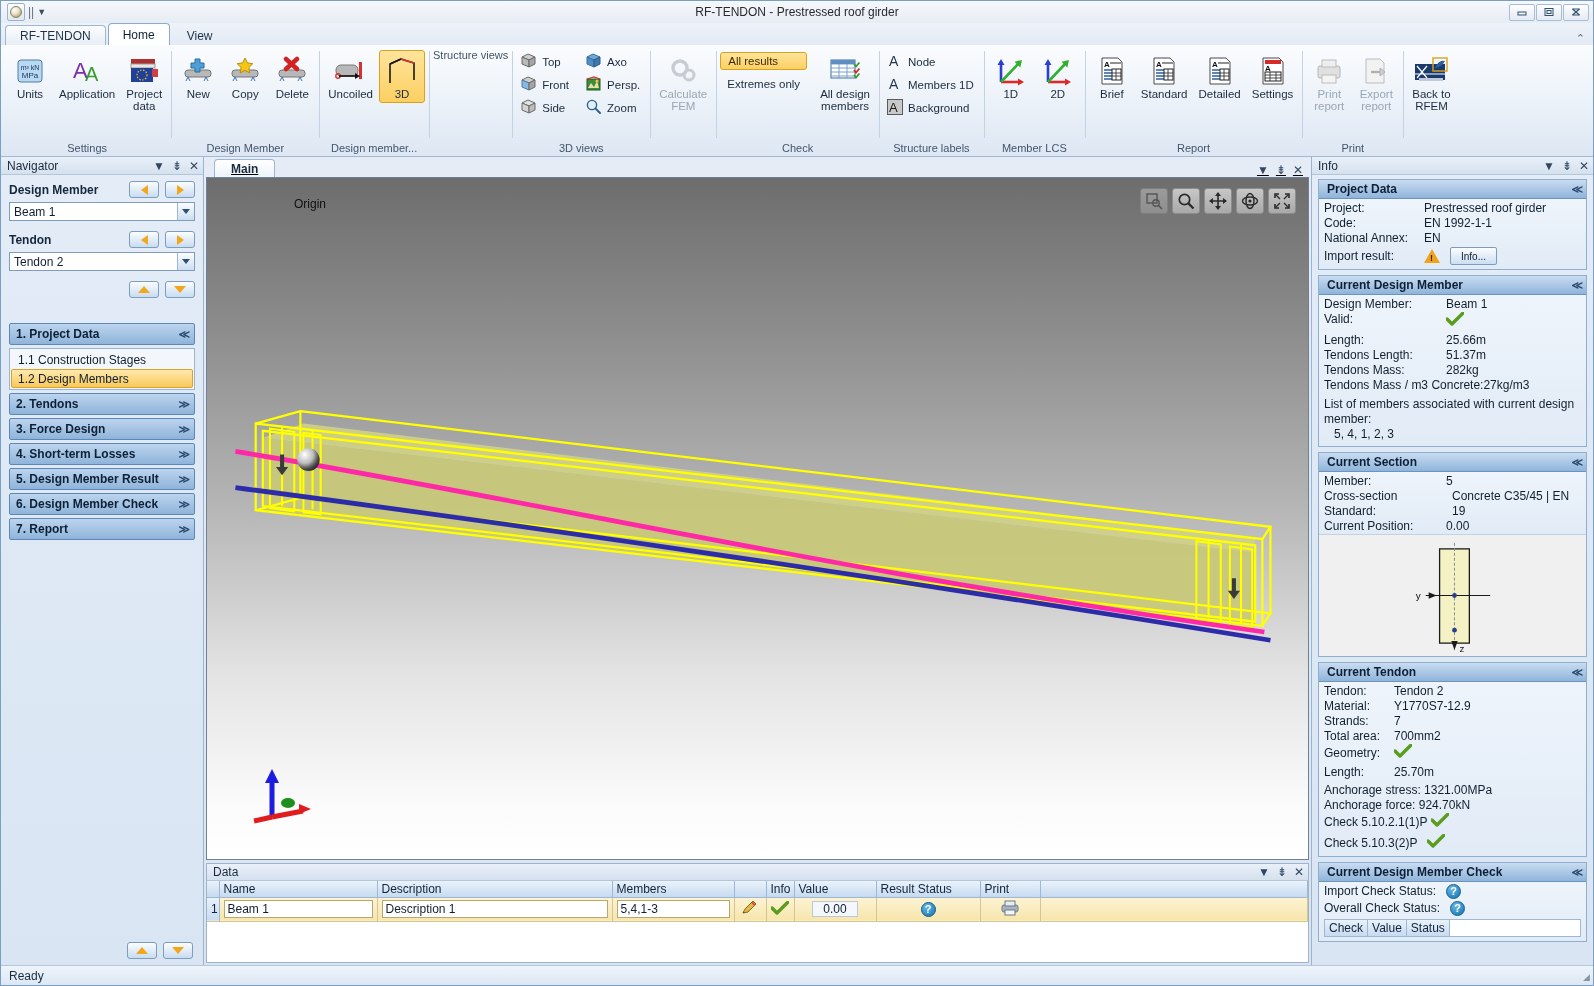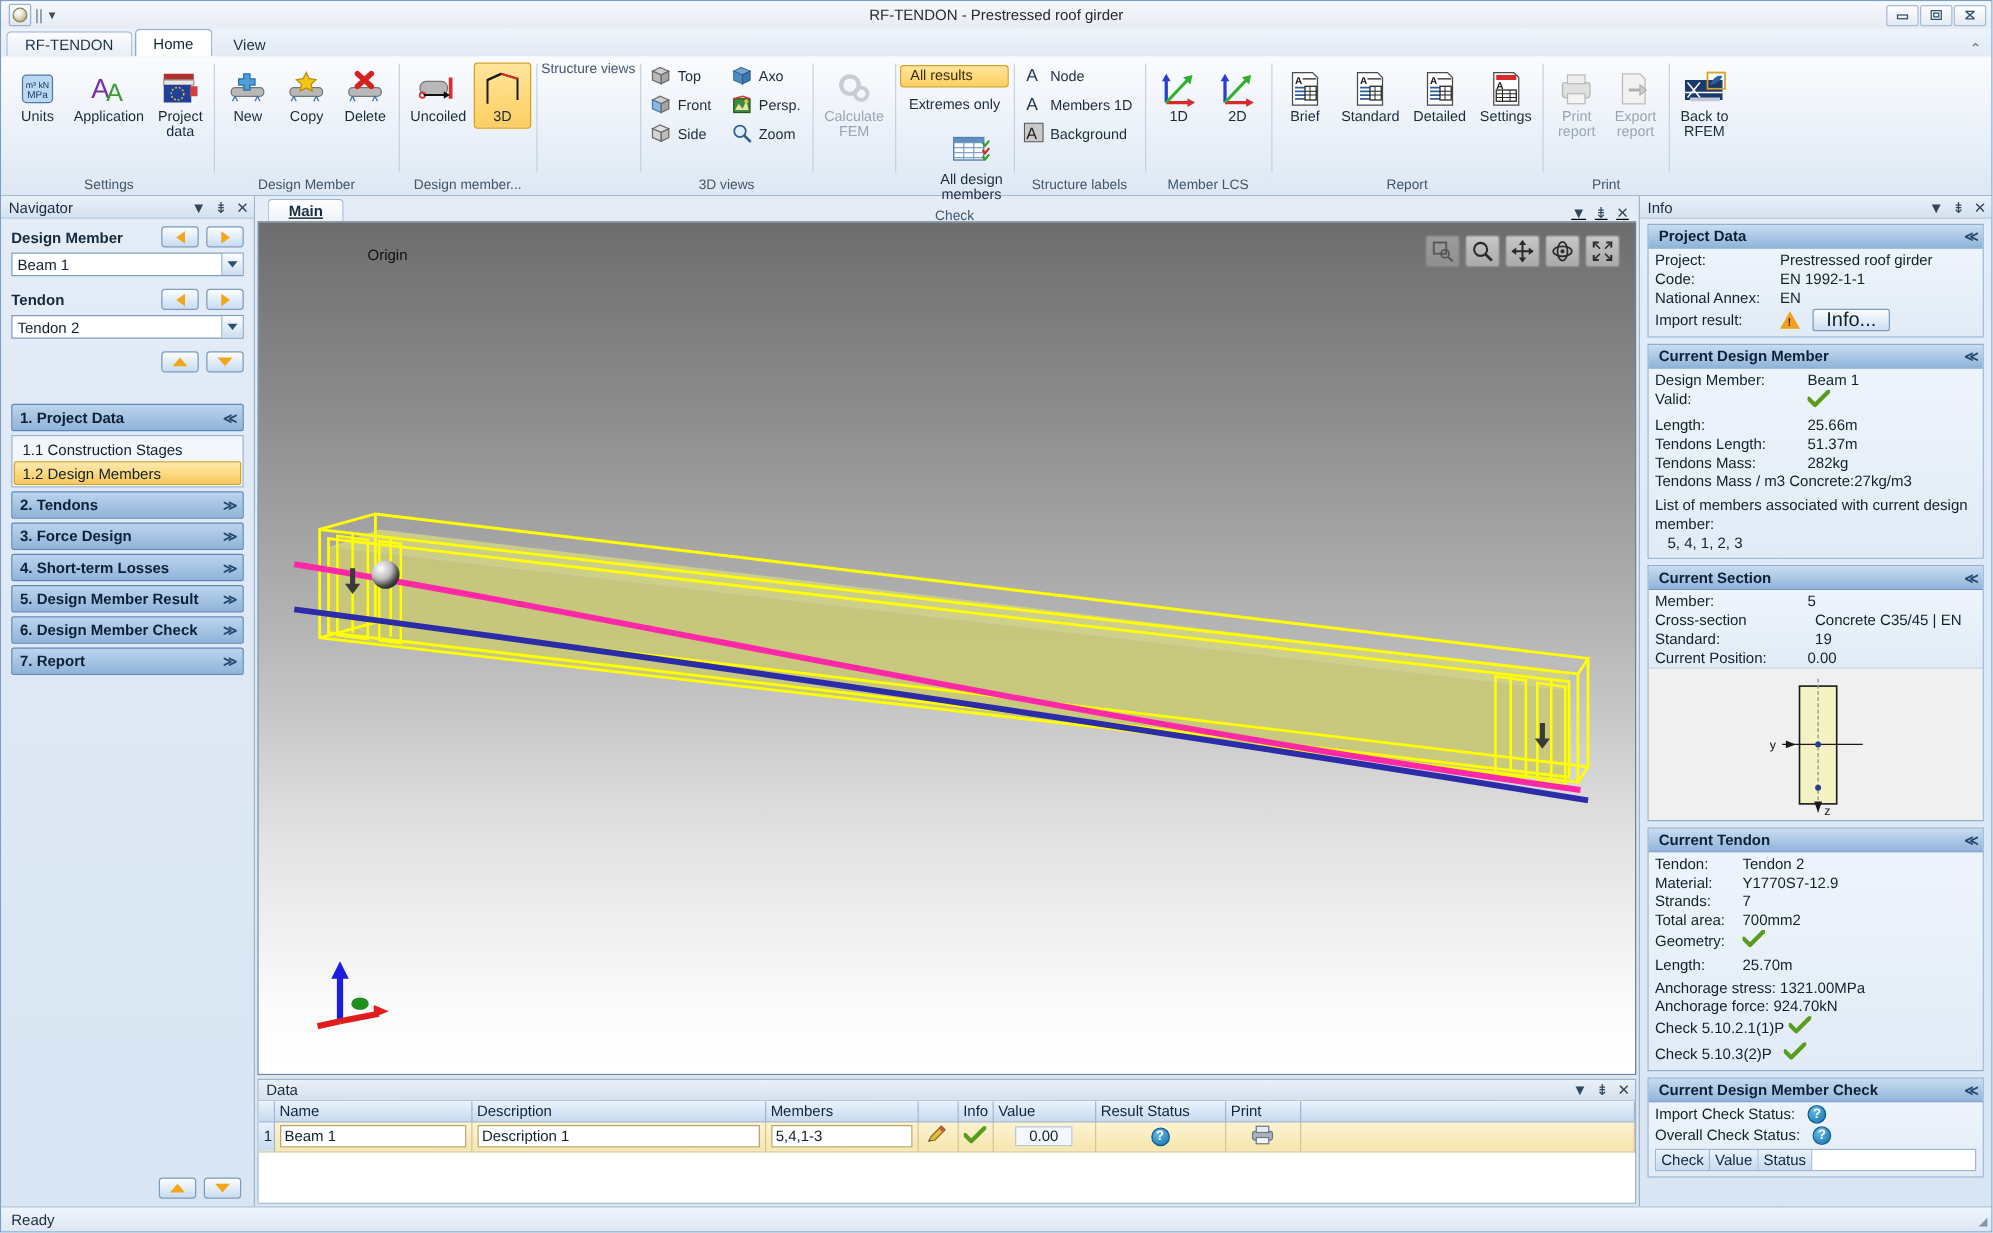--- a/index.html
+++ b/index.html
@@ -266,21 +266,21 @@
   .qmark {
     display: inline-flex; width: 15px; height: 15px; border-radius: 50%;
     background: radial-gradient(circle at 35% 28%, #67b9e8, #1372ad);
     color: #fff; font-size: 11px; font-weight: bold;
     align-items: center; justify-content: center; border: 1px solid #0e5c90;
   }
   .infobtn {
     display: inline-flex; align-items: center; justify-content: center;
     height: 18px; padding: 0 10px; margin-left: 6px;
     border: 1px solid #7e9cbb; border-radius: 2px;
-    background: linear-gradient(#fbfdff, #ccdef2); font-size: 16px; color: #10202f;
+    background: linear-gradient(#fbfdff, #ccdef2); font-size: 10px; color: #10202f;
   }
   .warn-tri {
     display: inline-block; width: 0; height: 0; position: relative;
     border-left: 8px solid transparent; border-right: 8px solid transparent;
     border-bottom: 14px solid #f0a21b;
   }
   .warn-tri::after {
     content: "!"; position: absolute; left: -2px; top: 2px;
     font-size: 9px; font-weight: bold; color: #3a2a00;
   }
@@ -533,21 +533,21 @@
             </svg>
           </span>
           <span class="lbl">Calculate
 FEM</span>
         </div>
       </div>
       <div class="rgroup-label"></div>
     </div>
 
     <div class="rgroup">
-      <div class="rgroup-items" style="gap:8px;align-items:flex-end;flex-direction:column;">
+      <div class="rgroup-items" style="gap:8px;align-items:flex-start;">
         <div class="rcol" style="padding-top:2px;">
           <div class="tagbtn">All results</div>
           <div class="plainbtn" style="margin-top:6px;">Extremes only</div>
         </div>
         <div class="rbtn">
           <span class="ico">
             <svg width="34" height="28" viewBox="0 0 34 28">
               <rect x="3" y="3" width="24" height="18" fill="#ffffff" stroke="#3f6fa0"></rect>
               <path d="M3 7 H27 M3 11 H27 M3 15 H27 M3 19 H27" stroke="#7ba2cc"></path>
               <path d="M11 3 V21 M19 3 V21" stroke="#7ba2cc"></path>

